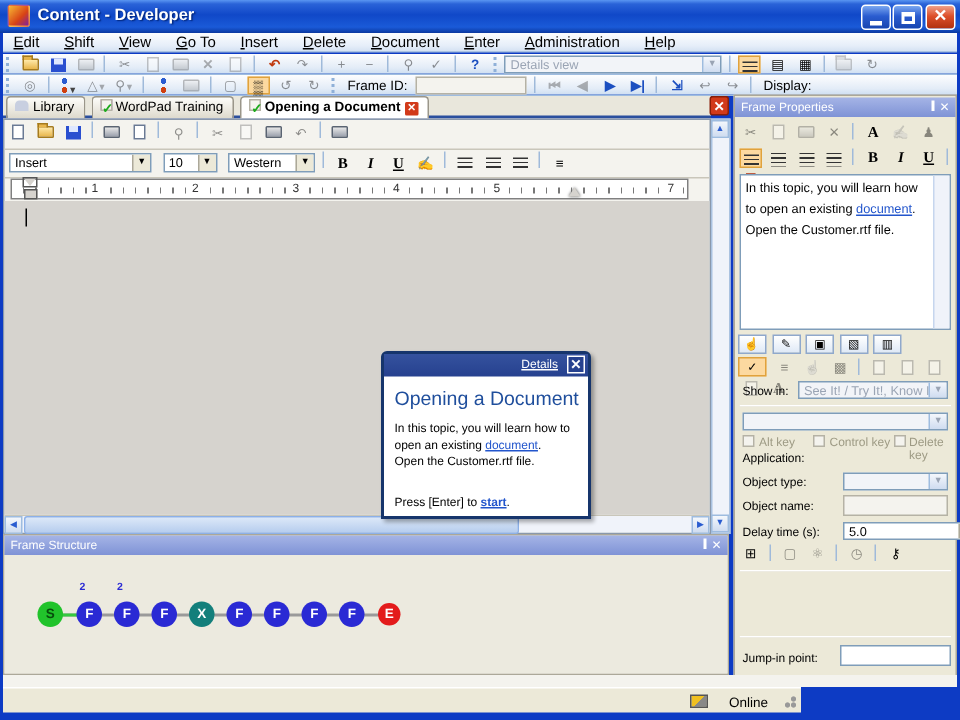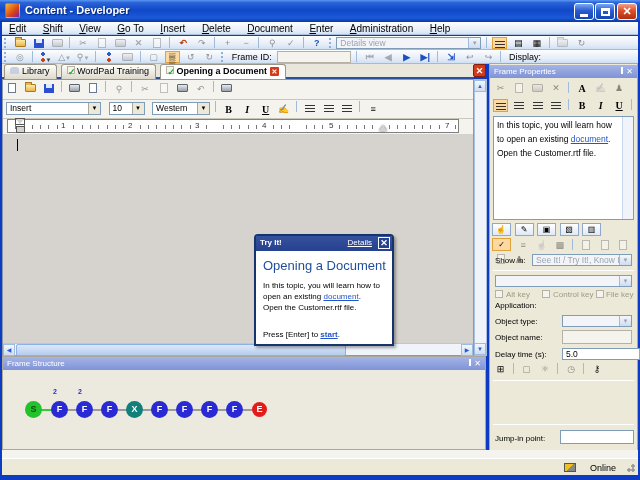--- a/index.html
+++ b/index.html
@@ -111,21 +111,21 @@
   .scr-btn { position:absolute; top:0; width:12px; height:12px; background:linear-gradient(180deg,#f4f7fc,#cfdcf0);
     border:1px solid #9ebcdf; color:#2a5cd0; font-size:6px; text-align:center; line-height:10px; }
   #hthumb { position:absolute; left:13px; top:0; width:330px; height:12px;
     background:linear-gradient(180deg,#dce8f8,#b6cdee); border:1px solid #8cb0e8; border-radius:2px; }
   #vscroll { left:474px; top:79px; width:13px; height:277px; background:#f0f3fa; border:1px solid #aac2e0; }
 
   
   #dialog { left:254px; top:234px; width:140px; height:112px; background:#fff;
     border:2px solid #16356c; border-radius:4px 4px 0 0; z-index:50; box-shadow:2px 2px 3px #0005; }
   #dlg-head { left:0; top:0; width:136px; height:15px; background:linear-gradient(180deg,#35529e,#26418f); color:#fff; }
-  #dlg-head .dt { left:4px; top:2px; font-size:8px; font-weight:bold; }
+  #dlg-head .dt { left:4px; top:16px; font-size:8px; font-weight:bold; }
   #dlg-head .act { right:20px; top:2px; font-size:8px; text-decoration:underline; }
   #dlg-head .dx { right:2px; top:1px; width:12px; height:12px; border:1px solid #fff; text-align:center;
     line-height:11px; font-size:9px; font-weight:bold; background:#26418f; }
   #dlg-title { left:7px; top:22px; font-size:13px; color:#1f4e9c; }
   #dlg-body { left:7px; top:44px; width:126px; font-size:8px; line-height:11px; }
   #dlg-press { left:7px; top:94px; font-size:8px; }
   .lnk { color:#2255cc; text-decoration:underline; }
   .lnk.b { font-weight:bold; }
 
   
@@ -158,21 +158,21 @@
   #fs-canvas { left:0; top:13px; width:482px; height:79px; background:#eceadf; }
   .fs-line { position:absolute; top:39px; height:2px; background:#9a9a9a; }
   .fs-line.green { background:#35c93f; }
   .fs-node { position:absolute; width:17px; height:17px; border-radius:50%; text-align:center;
     font-size:9px; font-weight:bold; line-height:17px; top:31px; }
   .fs-node.small { width:15px; height:15px; line-height:15px; top:32px; }
   .fs-sup { position:absolute; top:18px; font-size:7px; color:#2a2ad4; font-weight:bold; }
 
   
   #bottomstrip { left:2px; top:450px; width:636px; height:8px; background:#f4f3ee; }
-  #statusbar { left:2px; top:458px; width:636px; height:17px; background:#ece9d8; border-top:1px solid #fff; }
+  #statusbar { left:2px; top:458px; width:532px; height:17px; background:#ece9d8; border-top:1px solid #fff; }
   #status-online { position:absolute; right:22px; top:4px; font-size:9px; }
   #online-ic { position:absolute; right:62px; top:4px; width:12px; height:9px;
     background:linear-gradient(135deg,#f0c020 50%,#888 50%); border:1px solid #555; }
   #grip { position:absolute; right:2px; bottom:2px; width:12px; height:12px;
     background:radial-gradient(circle 1.5px at 9px 9px,#999 1.5px,transparent 2px),
                radial-gradient(circle 1.5px at 5px 9px,#999 1.5px,transparent 2px),
                radial-gradient(circle 1.5px at 9px 5px,#999 1.5px,transparent 2px); }
 </style>
 </head>
 <body>
@@ -419,21 +419,21 @@
     </span>
     <div class="divider" style="top:206px"></div>
     <span class="combo gray" style="position:absolute;left:5px;top:210px;width:137px">
       <span class="arrow">▼</span>
     </span>
     <span class="chk" style="left:5px;top:226px"></span>
     <div class="fp-label dim" style="left:16px;top:226px">Alt key</div>
     <span class="chk" style="left:52px;top:226px"></span>
     <div class="fp-label dim" style="left:63px;top:226px">Control key</div>
     <span class="chk" style="left:106px;top:226px"></span>
-    <div class="fp-label dim" style="left:116px;top:226px">File key</div>
+    <div class="fp-label dim" style="left:116px;top:226px">Delete key</div>
     <div class="fp-label" style="top:237px">Application:</div>
     <div class="fp-label" style="top:253px">Object type:</div>
     <span class="combo gray" style="position:absolute;left:72px;top:250px;width:70px">
       <span class="arrow">▼</span>
     </span>
     <div class="fp-label" style="top:269px">Object name:</div>
     <span class="field" style="left:72px;top:266px;width:70px"></span>
     <div class="fp-label" style="top:286px">Delay time (s):</div>
     <span class="combo classic" style="position:absolute;left:72px;top:283px;width:90px;background:#fff">
       <span>5.0</span>

